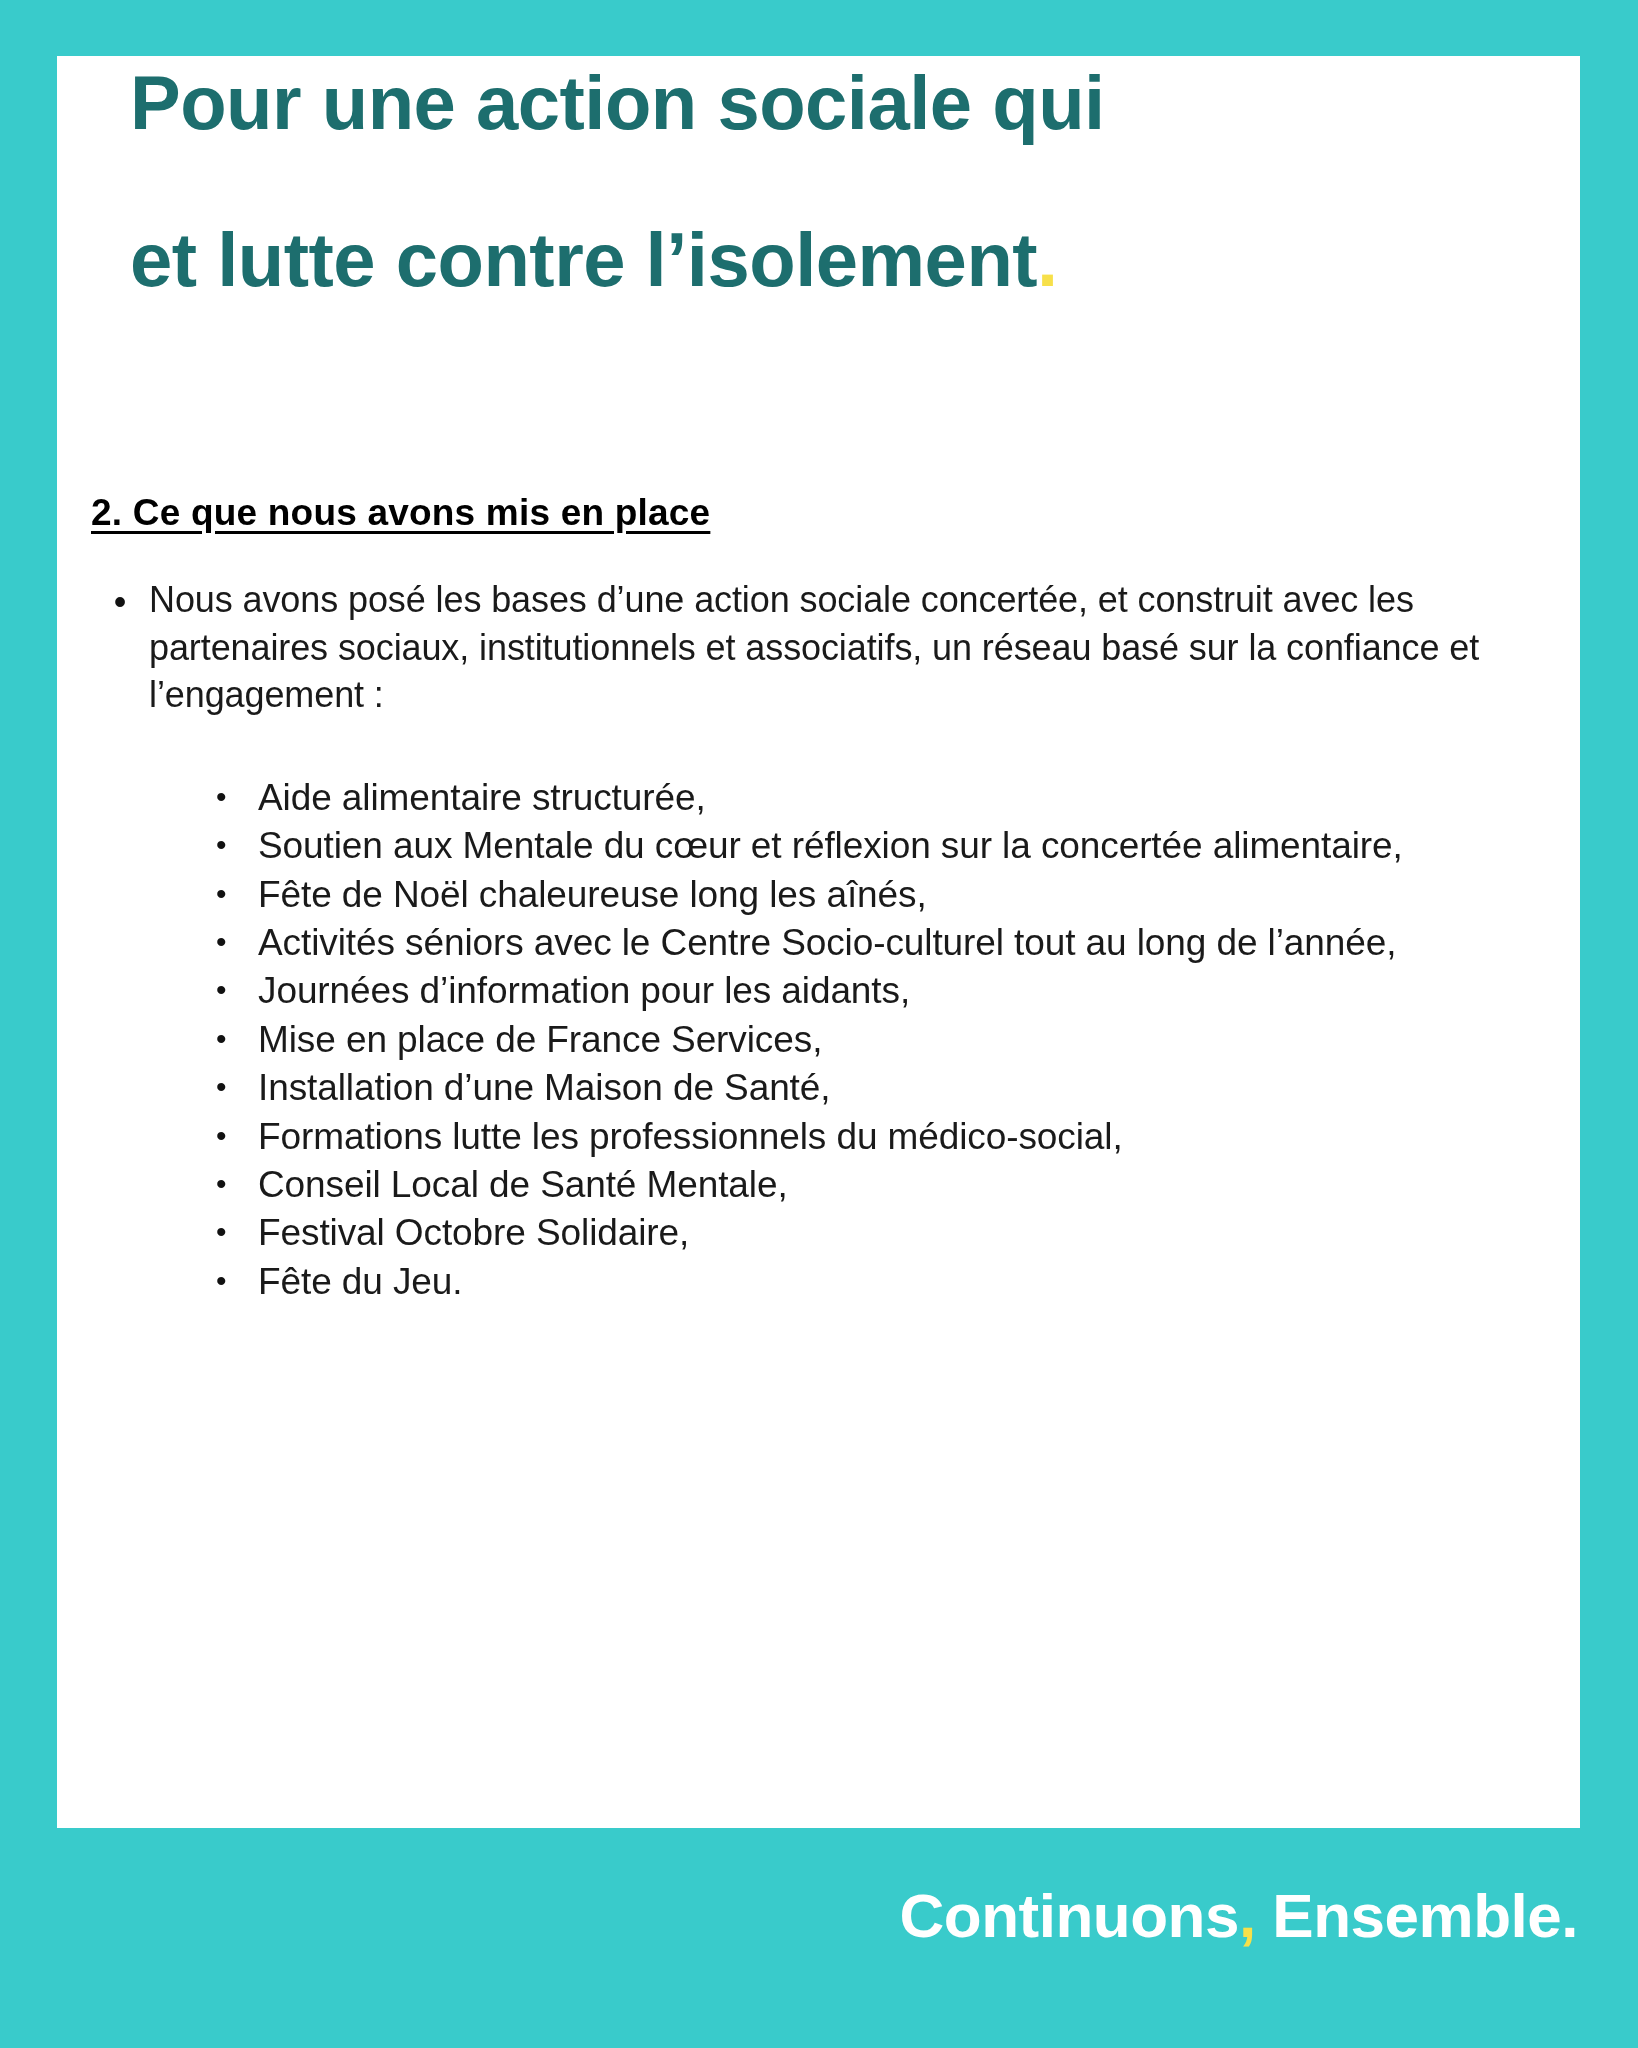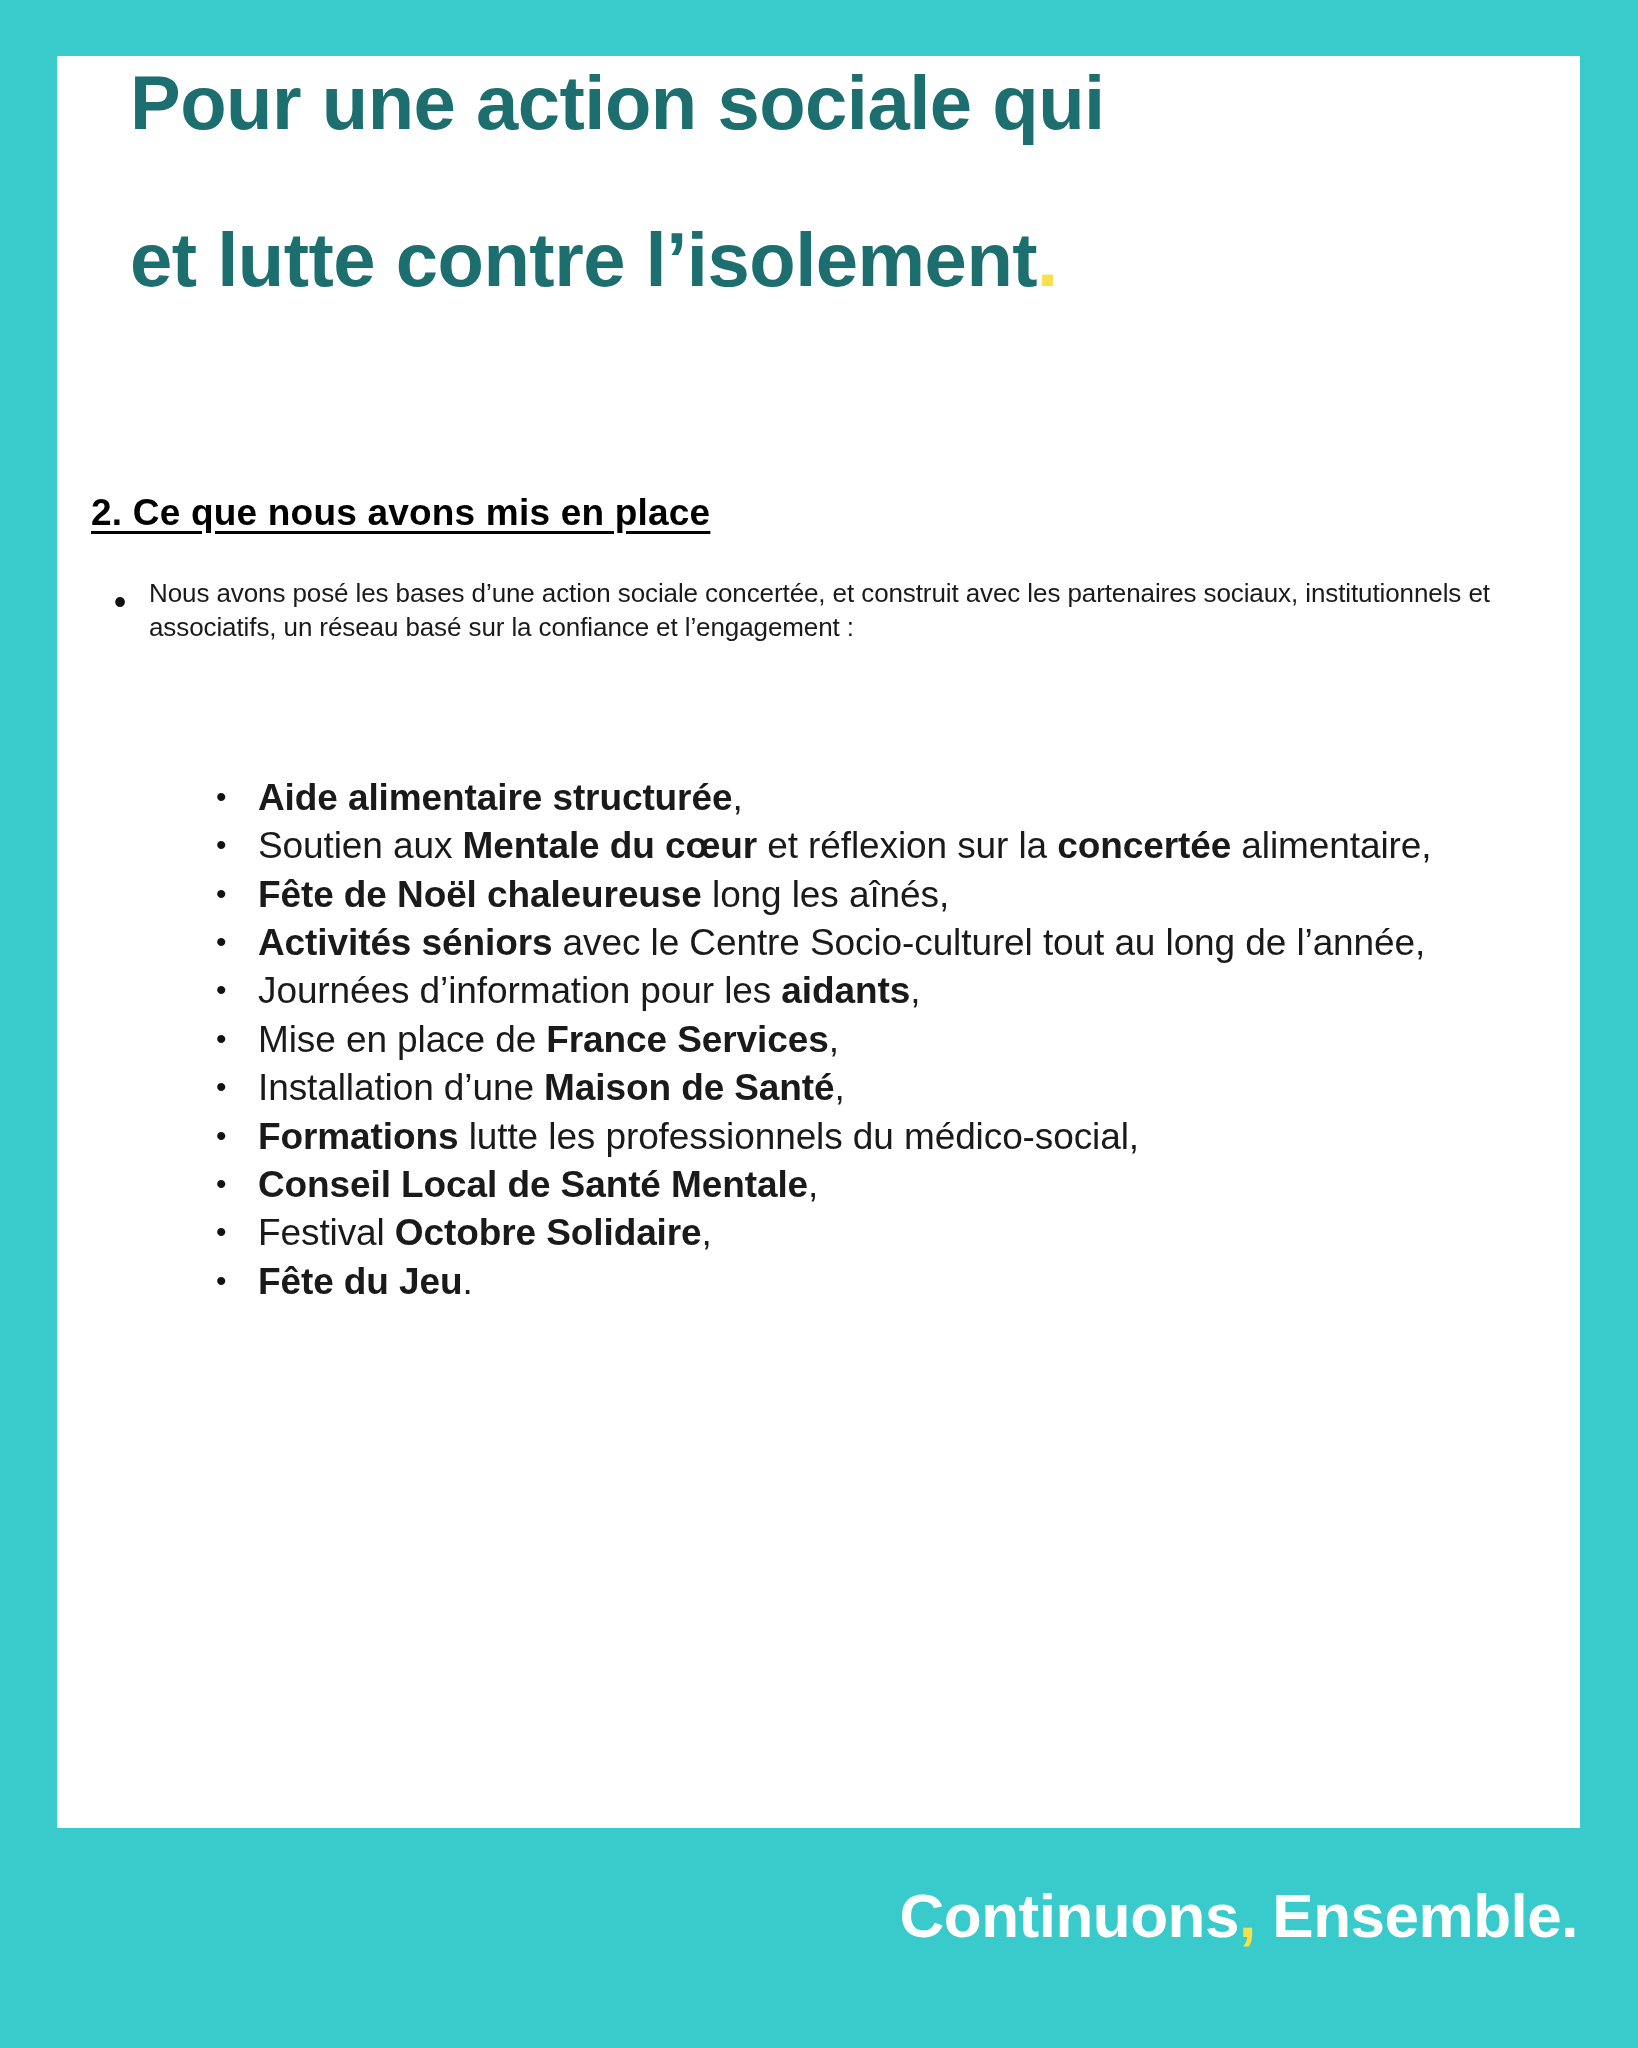--- a/index.html
+++ b/index.html
@@ -69,21 +69,21 @@
     width: 58px;
     flex: 0 0 58px;
     font-size: 36px;
     line-height: 1.32;
     color: #111;
     text-align: center;
     padding-top: 2px;
   }
   .intro-text {
     flex: 1 1 auto;
-    font-size: 26px;
+    font-size: 36px;
     line-height: 1.32;
     color: #1a1a1a;
     letter-spacing: -0.1px;
   }
   .sublist {
     position: absolute;
     left: 145px;
     top: 718px;
     width: 1310px;
     margin: 0;
@@ -106,21 +106,21 @@
     padding-left: 14px;
     box-sizing: border-box;
     font-size: 30px;
     line-height: 1.55;
     color: #111;
   }
   .sublist .li-text {
     flex: 1 1 auto;
   }
   .sublist b {
-    font-weight: bold;
+    font-weight: normal;
   }
   .footer {
     position: absolute;
     left: 0;
     top: 1880px;
     width: 1638px;
     text-align: right;
     padding-right: 60px;
     box-sizing: border-box;
   }

